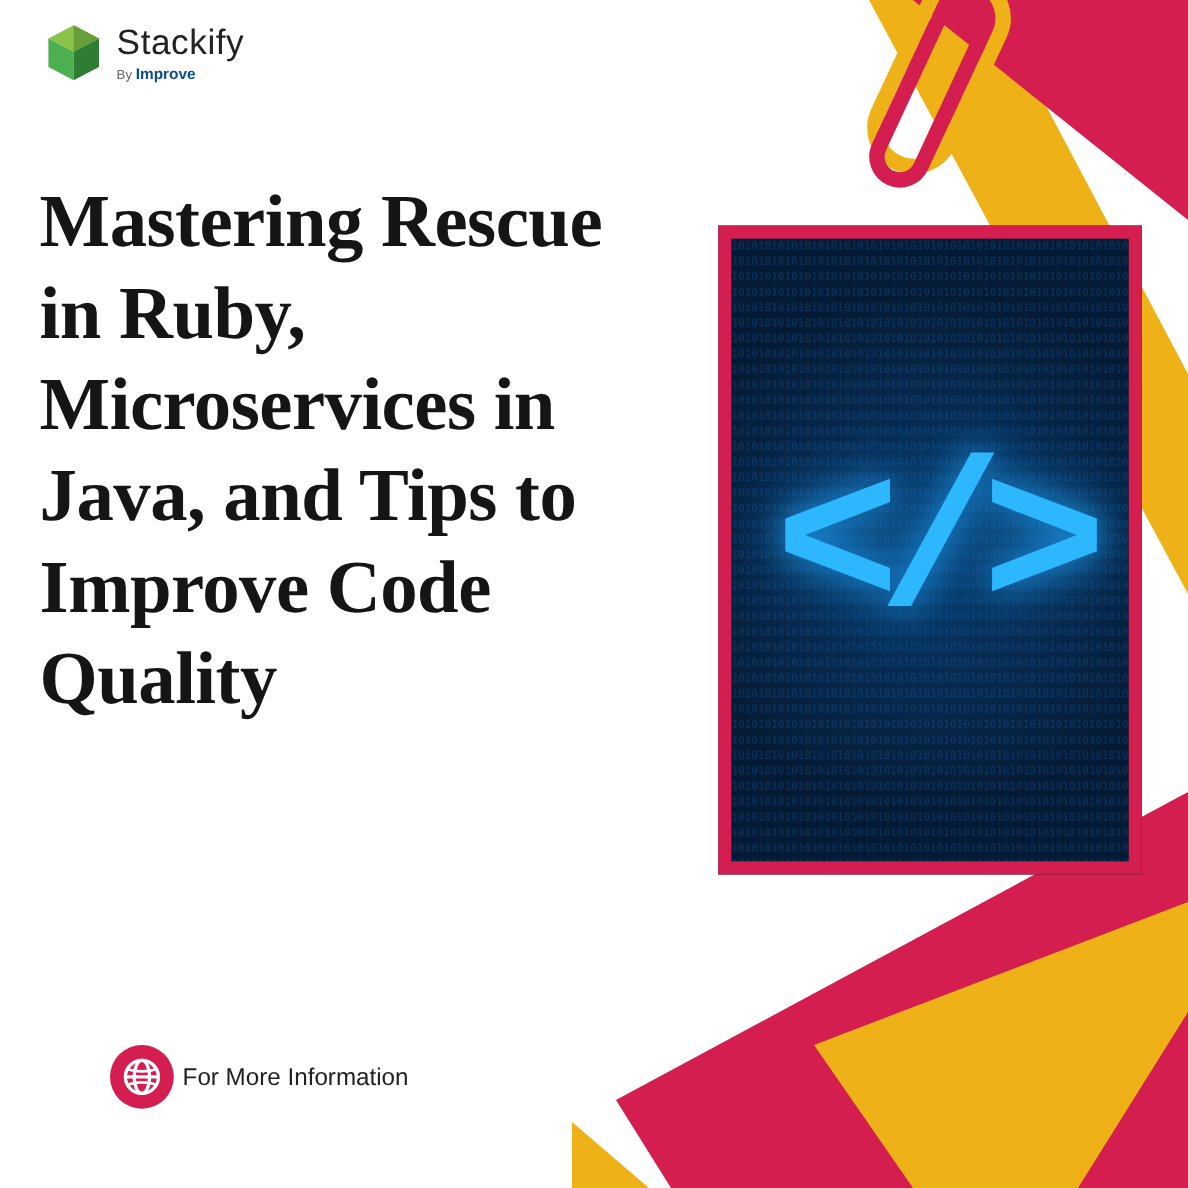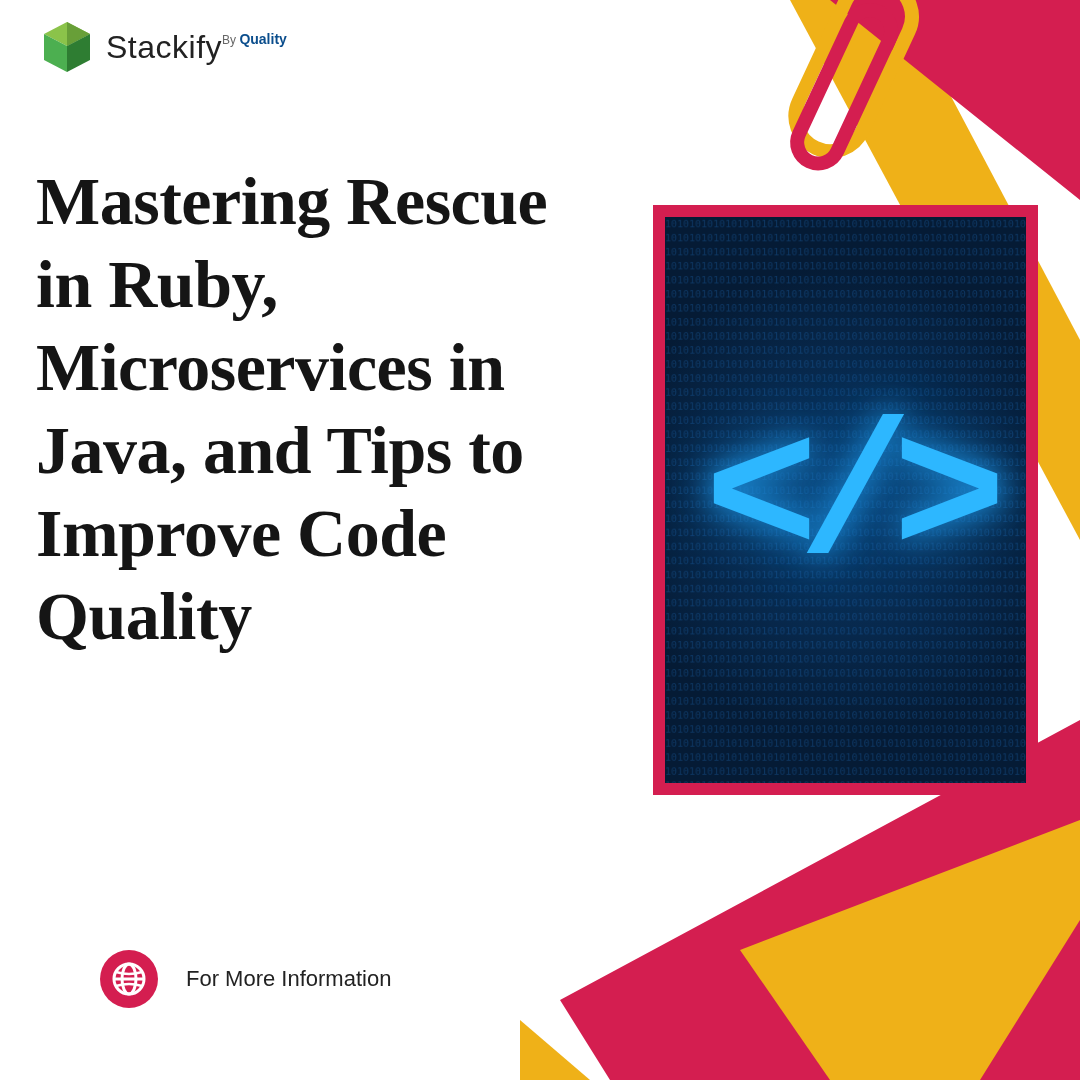--- a/index.html
+++ b/index.html
@@ -7,38 +7,38 @@
   width: 1080px;
   height: 1080px;
   background: #fff;
   position: relative;
   overflow: hidden;
   font-family: Georgia, 'Times New Roman', serif;
 }
 .bg-shapes { position: absolute; top: 0; right: 0; width: 600px; height: 1080px; z-index: 1; }
 .logo-area { position: absolute; top: 20px; left: 40px; display: flex; align-items: center; gap: 12px; z-index: 10; }
 .logo-icon { width: 54px; height: 54px; position: relative; }
-.logo-text-wrap { display: flex; }
+.logo-text-wrap { display: flex; flex-direction: column; }
 .logo-main { font-family: Arial, sans-serif; font-size: 32px; font-weight: 400; color: #222; letter-spacing: 0.5px; }
 .logo-by { font-family: Arial, sans-serif; font-size: 12px; color: #666; margin-top: 2px; }
 .logo-netreo { font-family: Arial, sans-serif; font-size: 14px; font-weight: 700; color: #0a4d8c; display: inline; }
 .headline {
   position: absolute;
   top: 160px;
   left: 36px;
   width: 555px;
   font-size: 68px;
   line-height: 1.22;
   font-weight: 700;
   color: #151515;
   font-family: 'Palatino Linotype', Palatino, Georgia, serif;
   z-index: 10;
   letter-spacing: -0.5px;
 }
-.info-bar { position: absolute; bottom: 72px; left: 100px; display: flex; align-items: center; gap: 28px; z-index: 10; }
+.info-bar { position: absolute; bottom: 72px; left: 100px; display: flex; align-items: center; gap: 8px; z-index: 10; }
 .globe-icon { width: 58px; height: 58px; border-radius: 50%; background: #d41e50; display: flex; align-items: center; justify-content: center; }
 .info-text { display: flex; flex-direction: column; font-family: Arial, sans-serif; }
 .info-label { font-size: 22px; color: #222; font-weight: 400; }
 .info-url { font-size: 26px; color: #d41e50; font-weight: 700; margin-top: 2px; }
 .image-frame {
   position: absolute;
   top: 205px;
   right: 42px;
   width: 385px;
   height: 590px;
@@ -77,21 +77,21 @@
     <svg viewBox="0 0 54 54">
       <polygon points="27,2 50,14 27,26 4,14" fill="#8bc34a"></polygon>
       <polygon points="27,2 50,14 27,26" fill="#689f38"></polygon>
       <polygon points="4,14 27,26 27,52 4,40" fill="#4caf50"></polygon>
       <polygon points="50,14 27,26 27,52 50,40" fill="#2e7d32"></polygon>
     </svg>
   </div>
   <div class="logo-text-wrap">
     <span class="logo-main">Stackify</span>
     <span class="logo-by">
-      <span>By </span><span class="logo-netreo">Quality</span>
+      <span>By </span><span class="logo-netreo">Improve</span>
     </span>
   </div>
 </div>
 
 <h1 class="headline">Mastering Rescue in Ruby, Microservices in Java, and Tips to Improve Code Quality</h1>
 
 <div class="image-frame">
   <div class="code-visual">
     <svg class="binary-overlay" viewBox="0 0 360 570" preserveAspectRatio="xMidYMid slice">
       <defs>

